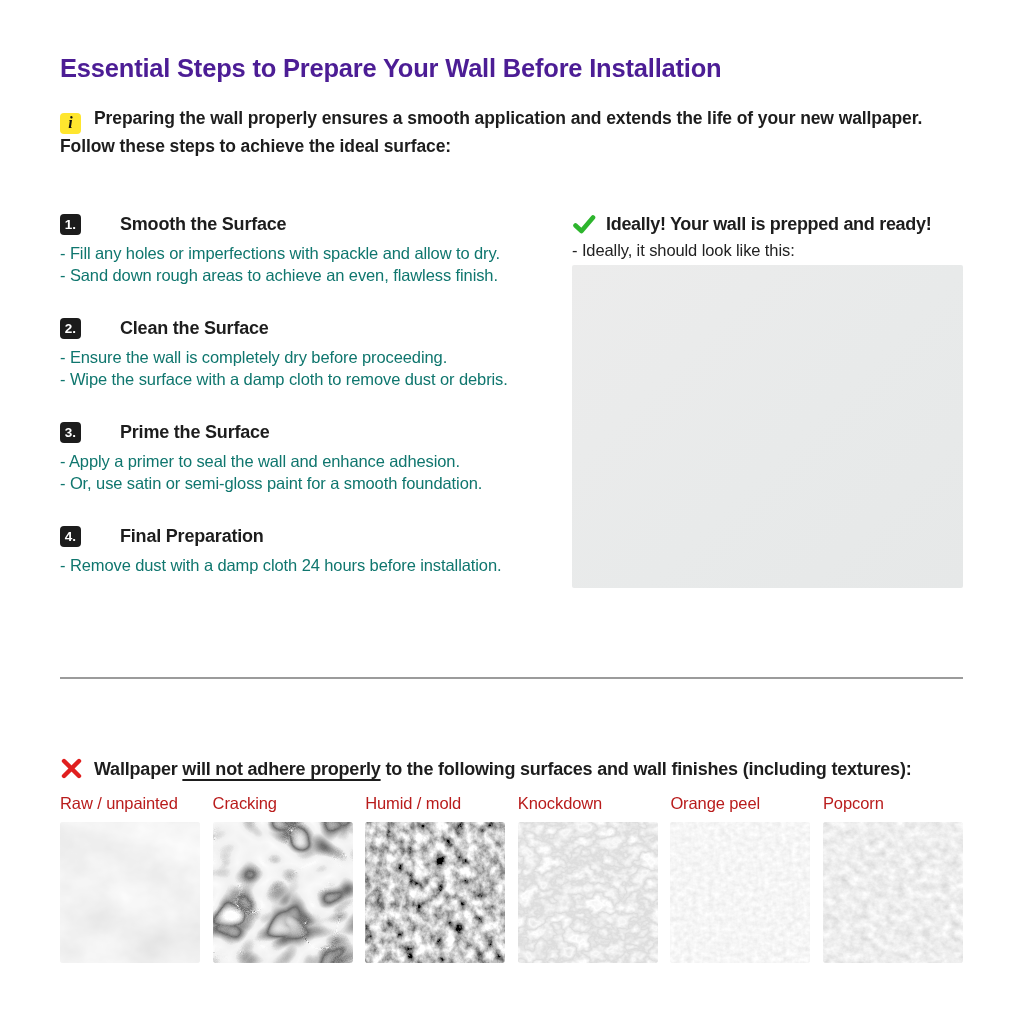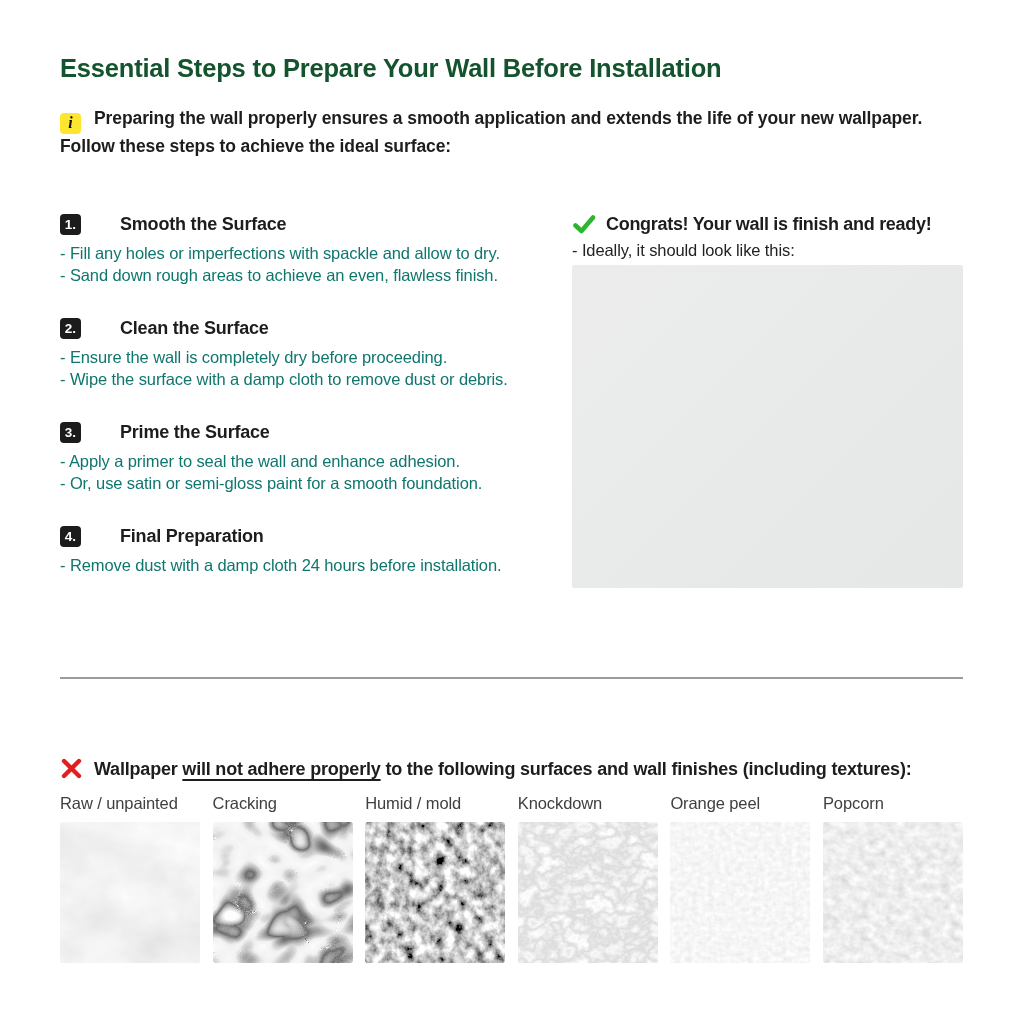--- a/index.html
+++ b/index.html
@@ -7,21 +7,21 @@
   body {
     width:1024px; height:1024px; position:relative; overflow:hidden;
     font-family:"Liberation Sans", sans-serif;
     color:#1d1d1d;
   }
 
   
   .page-title {
     position:absolute; left:60px; top:54px;
     font-size:25.5px; font-weight:700; letter-spacing:-0.2px;
-    white-space:nowrap; color:#14532d;
+    white-space:nowrap; color:#4c1d95;
   }
   .intro {
     position:absolute; left:60px; top:106px; width:930px;
     font-size:17.5px; line-height:24px; font-weight:700;
     letter-spacing:-0.1px; color:#1d1d1d; white-space:nowrap;
   }
   .info-icon {
     display:inline-flex; align-items:center; justify-content:center;
     width:21px; height:21px; border-radius:4px; background:#ffe62e;
     font-family:"Liberation Serif", serif; font-style:italic; font-weight:700;
@@ -58,21 +58,21 @@
 
   
   .warn { position:absolute; left:60px; top:756px; width:903px; }
   .warn-head { display:flex; align-items:flex-end; gap:11px; height:24px; }
   .warn-text { font-size:18px; font-weight:700; letter-spacing:-0.2px; white-space:nowrap; }
   .warn-text .emph {
     text-decoration:underline; text-decoration-thickness:2px; text-underline-offset:4px;
   }
   .tex-labels { display:flex; justify-content:space-between; margin-top:13px; }
   .tex-thumbs { display:flex; justify-content:space-between; margin-top:8px; }
-  .tex-label { width:140px; font-size:16.5px; line-height:21px; letter-spacing:-0.1px; white-space:nowrap; color:#404040; }
+  .tex-label { width:140px; font-size:16.5px; line-height:21px; letter-spacing:-0.1px; white-space:nowrap; color:#b91c1c; }
   .tex-thumb {
     width:140px; height:141px; border-radius:3px; overflow:hidden;
     background:#f4f4f4;
   }
   .tex-thumb svg { display:block; width:100%; height:100%; }
 
   .icon-svg { display:block; }
 </style>
 </head>
 <body>
@@ -186,21 +186,21 @@
     <div class="bullet">- Remove dust with a damp cloth 24 hours before installation.</div>
   </div>
 
 </div>
 
 <div class="right-col">
   <div class="result-head">
     <svg class="icon-svg" width="24" height="24" viewBox="0 0 24 24">
       <path d="M3.5 13.5 L9.5 19 L21 5.5" fill="none" stroke="#2db52d" stroke-width="4.6" stroke-linecap="round" stroke-linejoin="round"></path>
     </svg>
-    <span class="result-title">Congrats! Your wall is finish and ready!</span>
+    <span class="result-title">Ideally! Your wall is prepped and ready!</span>
   </div>
   <div class="result-sub">- Ideally, it should look like this:</div>
   <div class="wall-preview"></div>
 </div>
 
 <div class="divider"></div>
 
 <div class="warn">
   <div class="warn-head">
     <svg class="icon-svg" width="23" height="23" viewBox="0 0 23 23">

